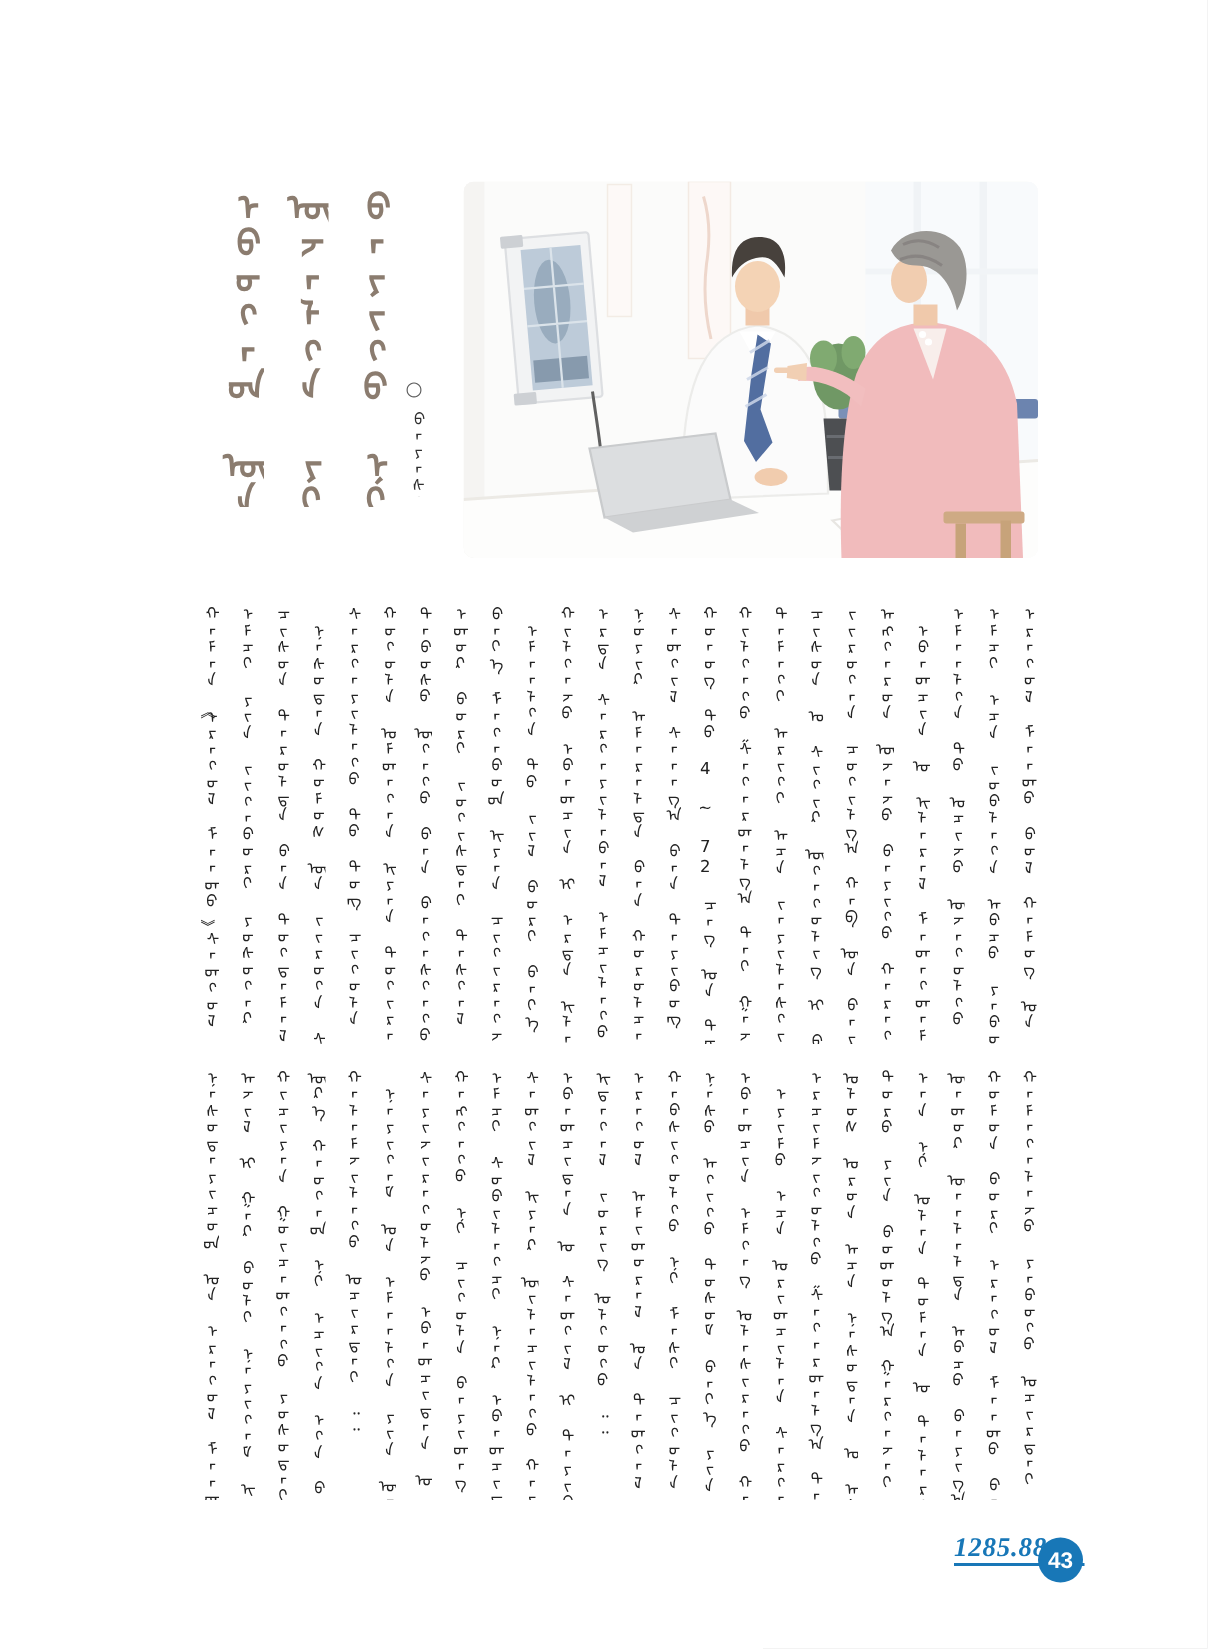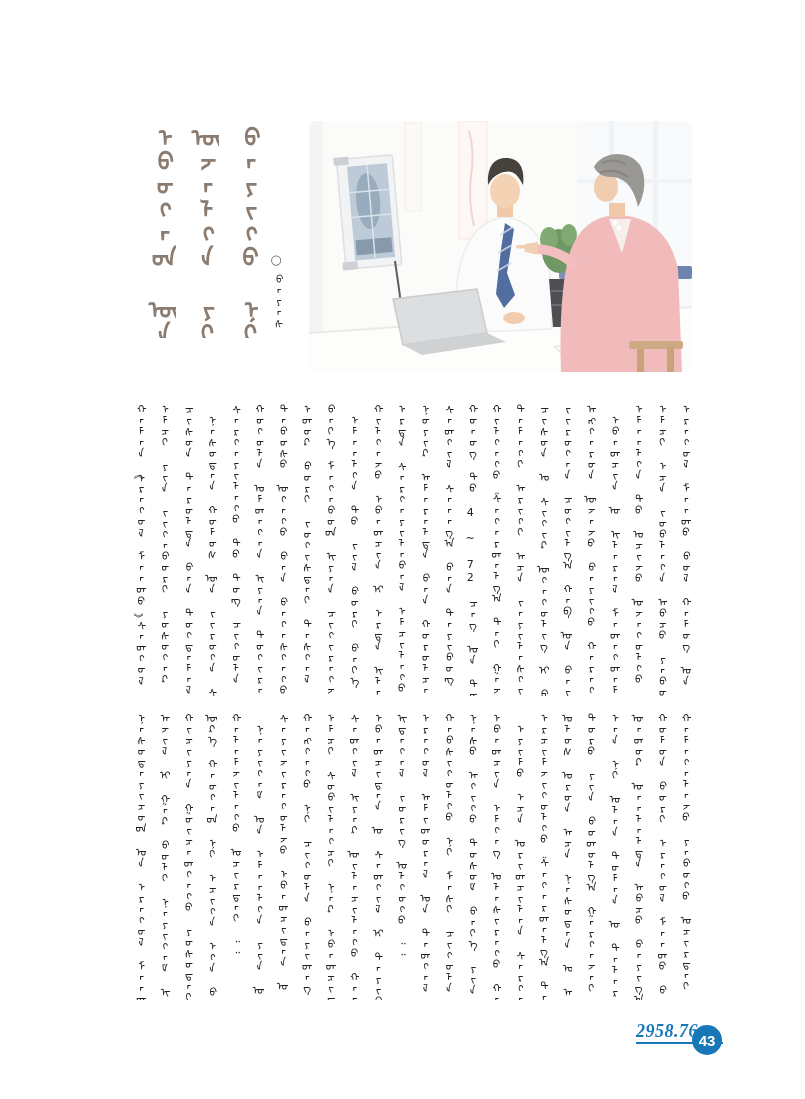--- a/index.html
+++ b/index.html
@@ -219,16 +219,16 @@
       <div class="text-column">ᠡᠷᠴᠢᠮᠵᠢᠭᠦᠯᠬᠦ ᠱᠠᠭᠠᠷᠳᠠᠯᠭ᠎ᠠ ᠲᠠᠢ ᠪᠠᠶᠢᠨ᠎ᠠ</div>
       <div class="text-column">ᠤᠯᠤᠰ ᠣᠷᠣᠨ ᠠᠴᠠ ᠨᠠᠰᠤᠲᠠᠨ ᠤ ᠠᠰᠠᠷᠠᠮᠵᠢ ᠶᠢᠨ</div>
       <div class="text-column">ᠲᠥᠷᠥ ᠶᠢᠨ ᠪᠣᠳᠣᠯᠭ᠎ᠠ ᠭᠠᠷᠭᠠᠵᠠᠢ ᠃</div>
       <div class="text-column">ᠡᠨᠡ ᠨᠢ ᠣᠯᠠᠨ ᠲᠦᠮᠡᠨ ᠦ ᠲᠠᠯᠠᠷᠬᠠᠯ ᠢ ᠣᠯᠵᠤ</div>
       <div class="text-column">ᠥᠨᠳᠥᠷ ᠦᠨᠡᠯᠡᠯᠲᠡ ᠠᠪᠴᠤ ᠪᠠᠶᠢᠭ᠎ᠠ ᠶᠤᠮ</div>
       <div class="text-column">ᠬᠥᠮᠦᠨ ᠪᠦᠷᠢ ᠡᠷᠡᠭᠦᠯ ᠮᠡᠨᠳᠦ ᠪᠡᠨ ᠬᠠᠶᠢᠷᠠᠯᠠᠨ</div>
       <div class="text-column">ᠬᠠᠮᠠᠭᠠᠯᠠᠵᠤ ᠶᠠᠪᠤᠬᠤ ᠤᠴᠢᠷᠲᠠᠢ ᠪᠢᠯᠡ ᠃᠃</div>
     </section>
 
   <div class="footer-rule" style="border-top-color: rgb(24, 119, 183);"></div>
-  <span class="issue" style="color: rgb(24, 119, 183);">2958.76</span>
+  <span class="issue" style="color: rgb(24, 119, 183);">1285.88</span>
   <span class="page-badge" style="background-color: rgb(24, 119, 183); text-align: right;">43</span>
 
 </div>
 
 </body></html>

